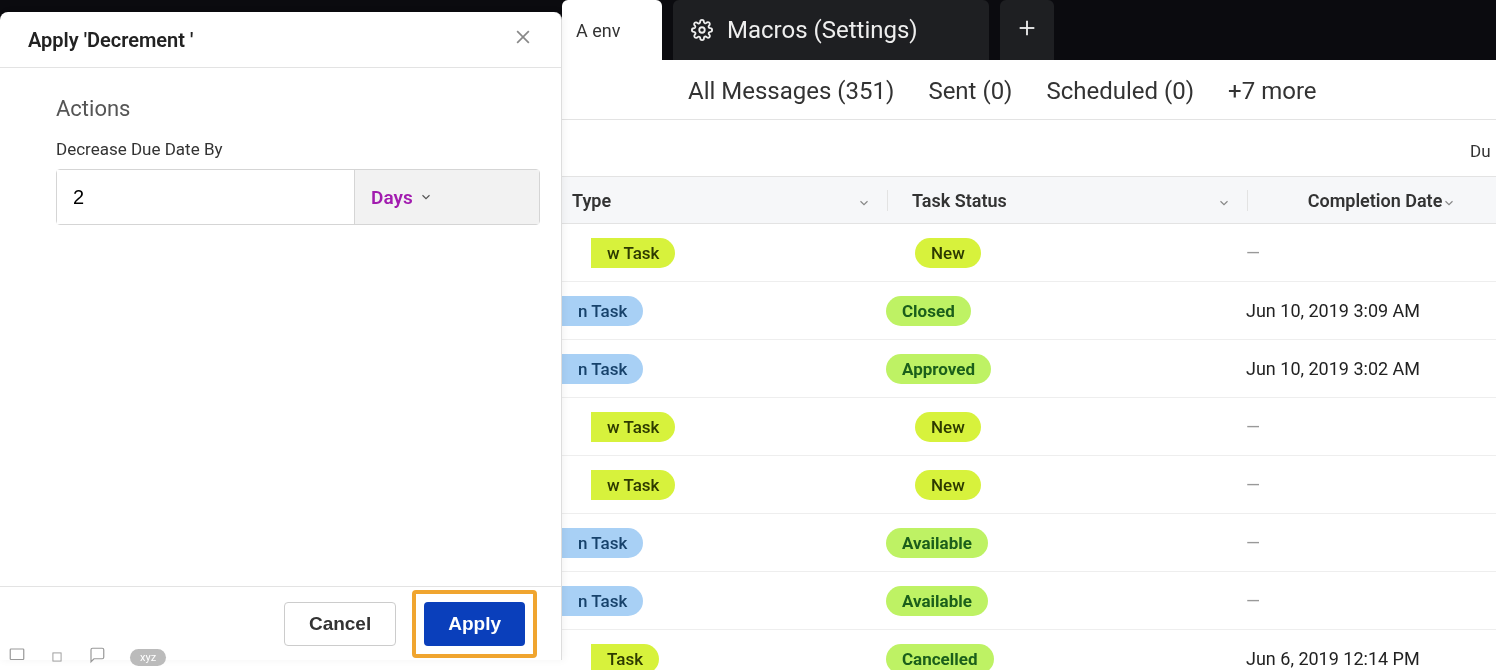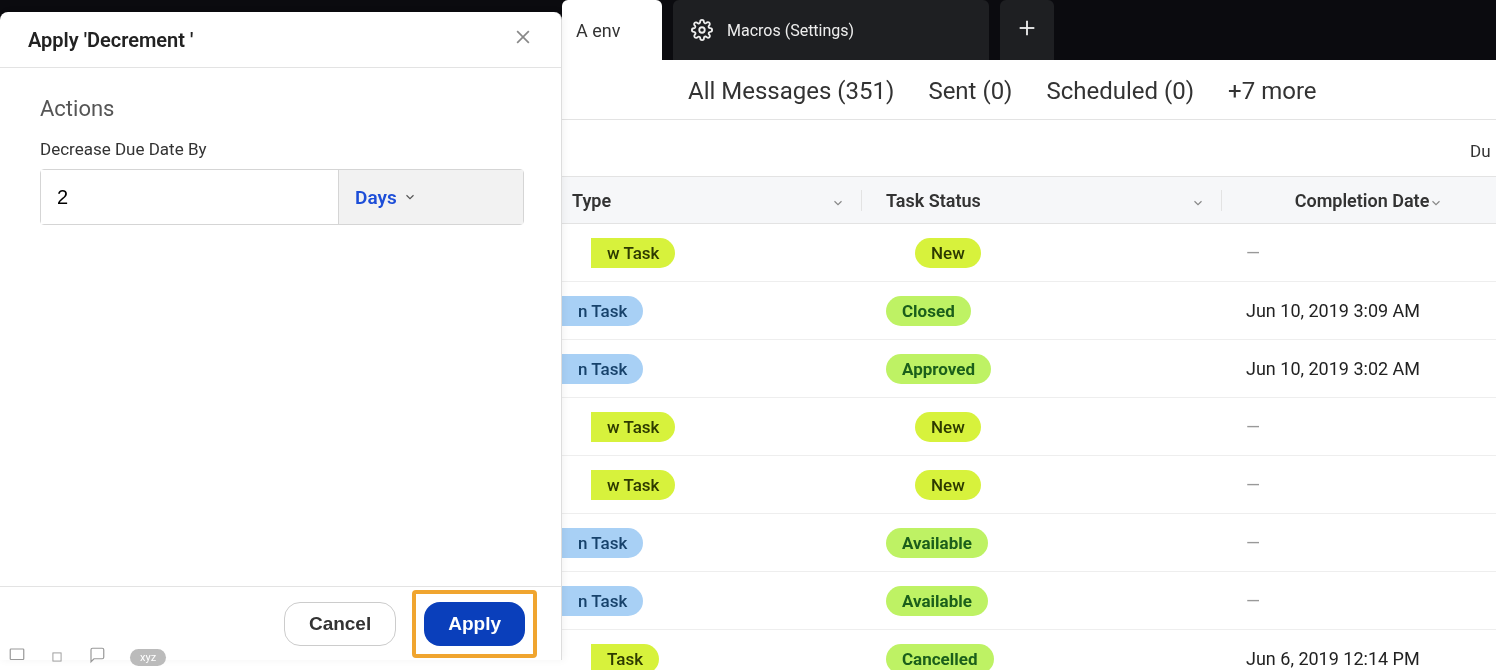--- a/index.html
+++ b/index.html
@@ -40,21 +40,21 @@
     position: absolute;
     top: 0;
     left: 673px;
     width: 316px;
     height: 60px;
     background: #1e1f22;
     display: flex;
     align-items: center;
     padding: 0 18px;
     color: #eee;
-    font-size: 16px;
+    font-size: 24px;
     border-top-left-radius:6px;
     border-top-right-radius:6px;
   }
   .top-tab-dark .gear {
     margin-right: 14px;
     display:flex;
     align-items:center;
   }
   .plus-tab {
     position: absolute;
@@ -118,21 +118,21 @@
     right: 0;
     height: 48px;
     background: #f6f7f9;
     border-top: 1px solid #e3e3e3;
     border-bottom: 1px solid #e3e3e3;
     display: flex;
     align-items: center;
     font-weight:600;
     color:#333;
   }
-  .col-type { width: 300px; padding-left: 10px; display:flex; align-items:center; justify-content:space-between; padding-right:16px; border-right:1px solid #e3e3e3;gap:21px;}
+  .col-type { width: 326px; padding-left: 10px; display:flex; align-items:center; justify-content:space-between; padding-right:16px; border-right:1px solid #e3e3e3;gap:21px;}
   .col-status { width: 360px; padding-left: 24px; display:flex; align-items:center; justify-content:space-between; padding-right:16px; border-right:1px solid #e3e3e3;}
   .col-completion { flex:1; padding-left: 24px; display:flex; align-items:center; justify-content:center; padding-right:4px;}
 
   .chevron {
     width:14px; height:14px;
     display:inline-block;
   }
 
   
   .table-body {
@@ -190,21 +190,21 @@
     font-weight:600;
     color:#222;
   }
   .modal-close {
     color:#888;
     cursor:pointer;
     font-size:20px;
   }
   .modal-body {
     flex:1;
-    padding:28px 40px;
+    padding:28px 56px;
   }
   .actions-title {
     font-size:22px;
     color:#555;
     margin-bottom:18px;
   }
   .field-label {
     font-size:17px;
     color:#333;
     margin-bottom:10px;
@@ -223,38 +223,38 @@
     font-size:20px;
     outline:none;
   }
   .field-unit {
     width:234px;
     background:#f2f2f2;
     border-left:1px solid #d5d5d5;
     display:flex;
     align-items:center;
     padding:0 16px;
-    color:#1d4ed8;
+    color:#a21caf;
     font-size:19px;
     font-weight:600;
     gap:6px;
   }
   .modal-footer {
     height:74px;
     border-top:1px solid #e3e3e3;
     display:flex;
     align-items:center;
     justify-content:flex-end;
     padding:0 24px;
     gap:16px;
   }
   .btn {
     height:44px;
     padding:0 24px;
-    border-radius:16px;
+    border-radius:4px;
     font-size:19px;
     font-weight:600;
     cursor:pointer;
   }
   .btn-cancel {
     background:#fff;
     border:1px solid #ccc;
     color:#333;
   }
   .apply-wrap {

